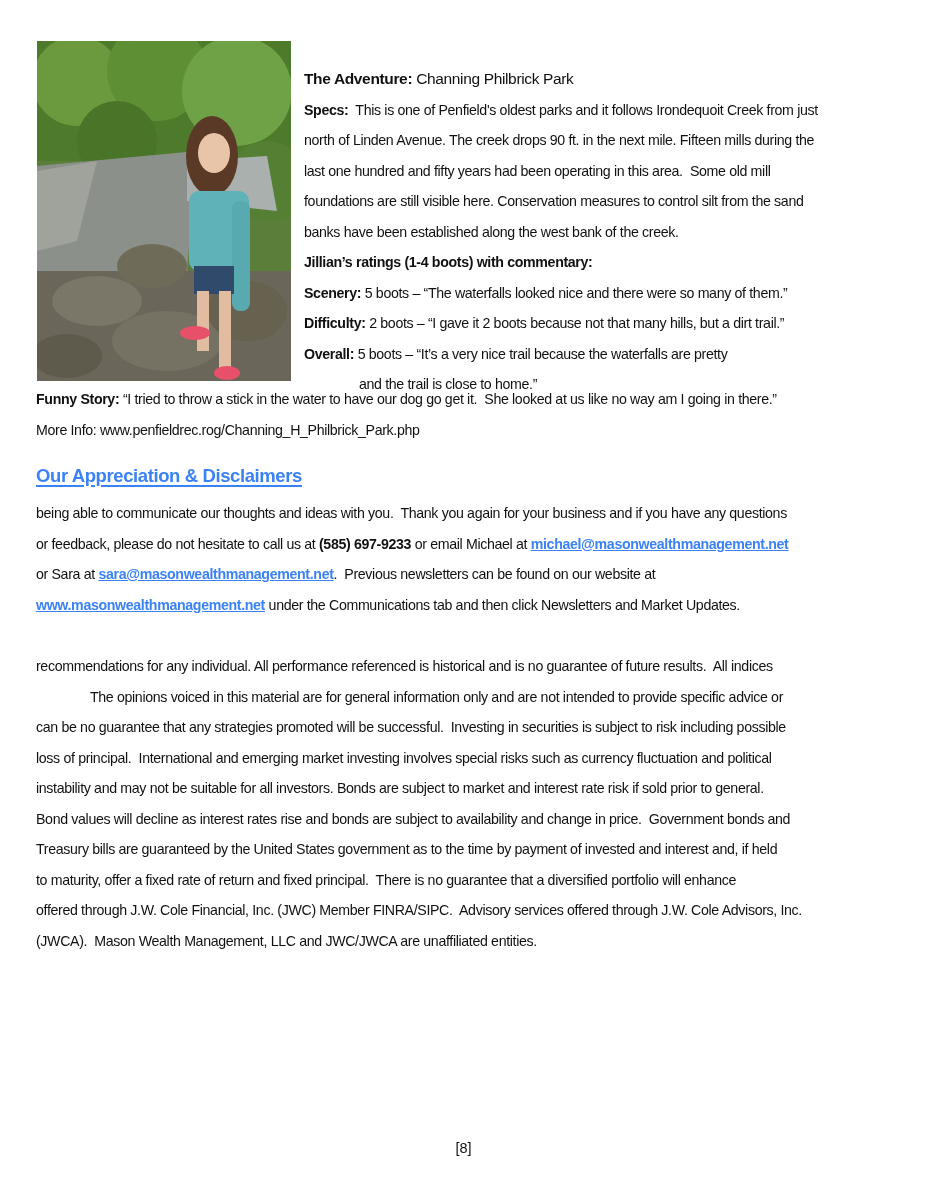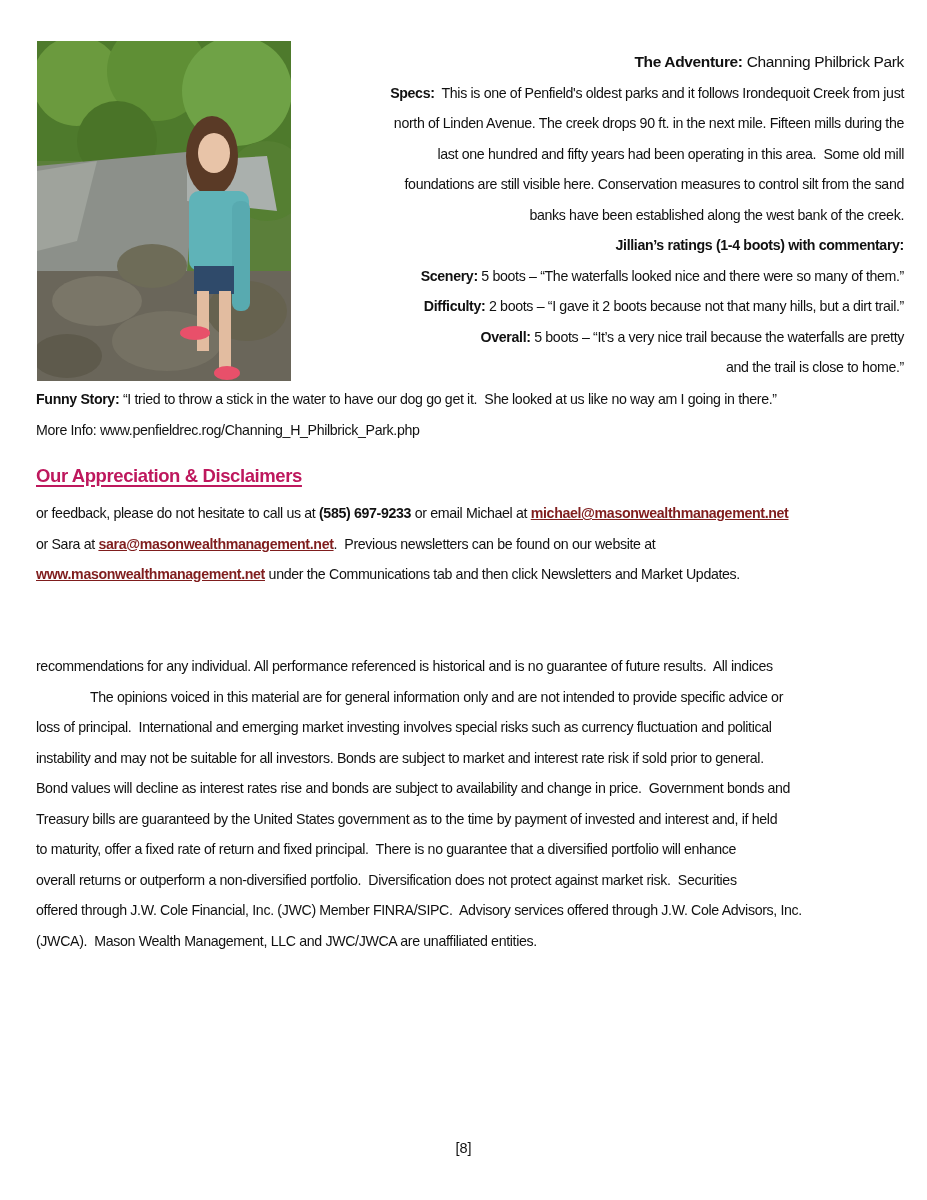--- a/index.html
+++ b/index.html
@@ -2,27 +2,27 @@
 <html><head>
 <meta charset="utf-8">
 <style>
   html, body { margin:0; padding:0; background:#ffffff; }
   body { width:927px; height:1200px; position:relative; overflow:hidden;
          font-family:"Liberation Sans Narrow","Liberation Sans", sans-serif; color:#111; }
   .page { position:absolute; left:0; top:0; width:927px; height:1200px; }
   .txt { font-family:"Liberation Sans", sans-serif; font-size:14.2px; letter-spacing:-0.35px; line-height:30.5px; white-space:nowrap; }
   b { font-weight:bold; }
   .photo { position:absolute; left:37px; top:41px; width:254px; height:340px; overflow:hidden; }
-  .right-col { position:absolute; left:304px; top:47px; width:600px;text-align:right; }
+  .right-col { position:absolute; left:304px; top:64px; width:600px; }
   .right-col .line { height:30.5px; }
   .title-line { font-size:15.5px; }
   .full { position:absolute; left:36px; width:870px; }
-  .heading { position:absolute; left:36px; top:465px; font-size:18.5px; font-weight:bold; color:#be185d;
+  .heading { position:absolute; left:36px; top:465px; font-size:18.5px; font-weight:bold; color:#3b82f6;
              text-decoration:underline; text-decoration-thickness:2px; text-underline-offset:3px; letter-spacing:-0.4px; font-family:"Liberation Sans", sans-serif; }
-  a.link { color:#7f1d1d; text-decoration:underline; font-weight:bold; }
+  a.link { color:#3b82f6; text-decoration:underline; font-weight:bold; }
   .indent { display:inline-block; width:54px; }
   .pagenum { position:absolute; left:0; width:927px; top:1140px; text-align:center; font-family:"Liberation Sans", sans-serif; font-size:14.5px; }
 </style>
 </head>
 <body>
 
 <div class="page">
 
   <div class="photo">
     <svg width="254" height="340" viewBox="0 0 254 340">
@@ -67,32 +67,33 @@
     <div class="line"><b>Overall:</b><span> 5 boots – “It’s a very nice trail because the waterfalls are pretty</span></div>
     <div class="line" style="padding-left:55px">and the trail is close to home.”</div>
   </div>
 
   <div class="full txt" style="top:384px"><b>Funny Story:</b><span style="white-space:pre"> “I tried to throw a stick in the water to have our dog go get it.  She looked at us like no way am I going in there.”</span></div>
   <div class="full txt" style="top:415px">More Info: www.penfieldrec.rog/Channing_H_Philbrick_Park.php</div>
 
   <div class="heading">Our Appreciation &amp; Disclaimers</div>
 
   <div class="full txt" style="top:498px">
+    <div style="white-space:pre">being able to communicate our thoughts and ideas with you.  Thank you again for your business and if you have any questions</div>
     <div><span style="white-space:pre">or feedback, please do not hesitate to call us at </span><b>(585) 697-9233</b><span style="white-space:pre"> or email Michael at </span><a class="link">michael@masonwealthmanagement.net</a></div>
     <div><span style="white-space:pre">or Sara at </span><a class="link">sara@masonwealthmanagement.net</a><span style="white-space:pre">.  Previous newsletters can be found on our website at</span></div>
     <div><a class="link">www.masonwealthmanagement.net</a><span style="white-space:pre"> under the Communications tab and then click Newsletters and Market Updates.</span></div>
   </div>
 
   <div class="full txt" style="top:651px">
     <div style="white-space:pre">recommendations for any individual. All performance referenced is historical and is no guarantee of future results.  All indices</div>
     <div><span class="indent"></span><span>The opinions voiced in this material are for general information only and are not intended to provide specific advice or</span></div>
+    <div style="white-space:pre">can be no guarantee that any strategies promoted will be successful.  Investing in securities is subject to risk including possible</div>
     <div style="white-space:pre">loss of principal.  International and emerging market investing involves special risks such as currency fluctuation and political</div>
     <div>instability and may not be suitable for all investors. Bonds are subject to market and interest rate risk if sold prior to general.</div>
     <div style="white-space:pre">Bond values will decline as interest rates rise and bonds are subject to availability and change in price.  Government bonds and</div>
     <div>Treasury bills are guaranteed by the United States government as to the time by payment of invested and interest and, if held</div>
     <div style="white-space:pre">to maturity, offer a fixed rate of return and fixed principal.  There is no guarantee that a diversified portfolio will enhance</div>
-    <div style="white-space:pre">overall returns or outperform a non-diversified portfolio.  Diversification does not protect against market risk.  Securities</div>
     <div style="white-space:pre">offered through J.W. Cole Financial, Inc. (JWC) Member FINRA/SIPC.  Advisory services offered through J.W. Cole Advisors, Inc.</div>
     <div style="white-space:pre">(JWCA).  Mason Wealth Management, LLC and JWC/JWCA are unaffiliated entities.</div>
   </div>
 
   <div class="pagenum">[8]</div>
 </div>
 
 </body></html>

